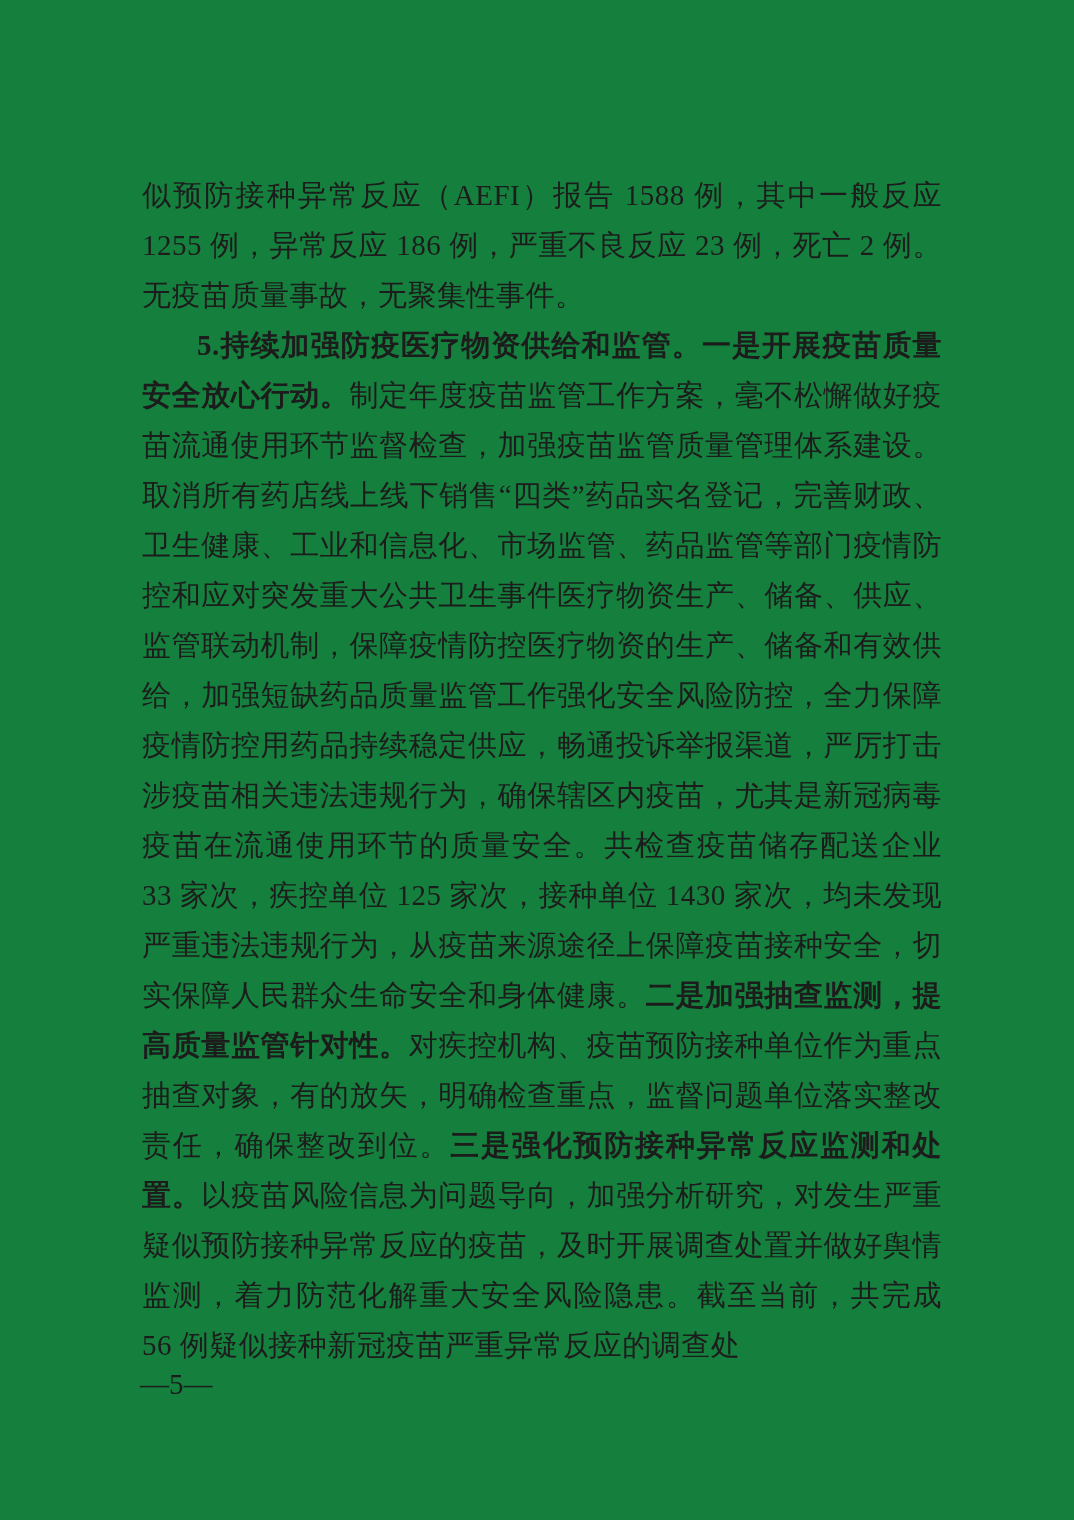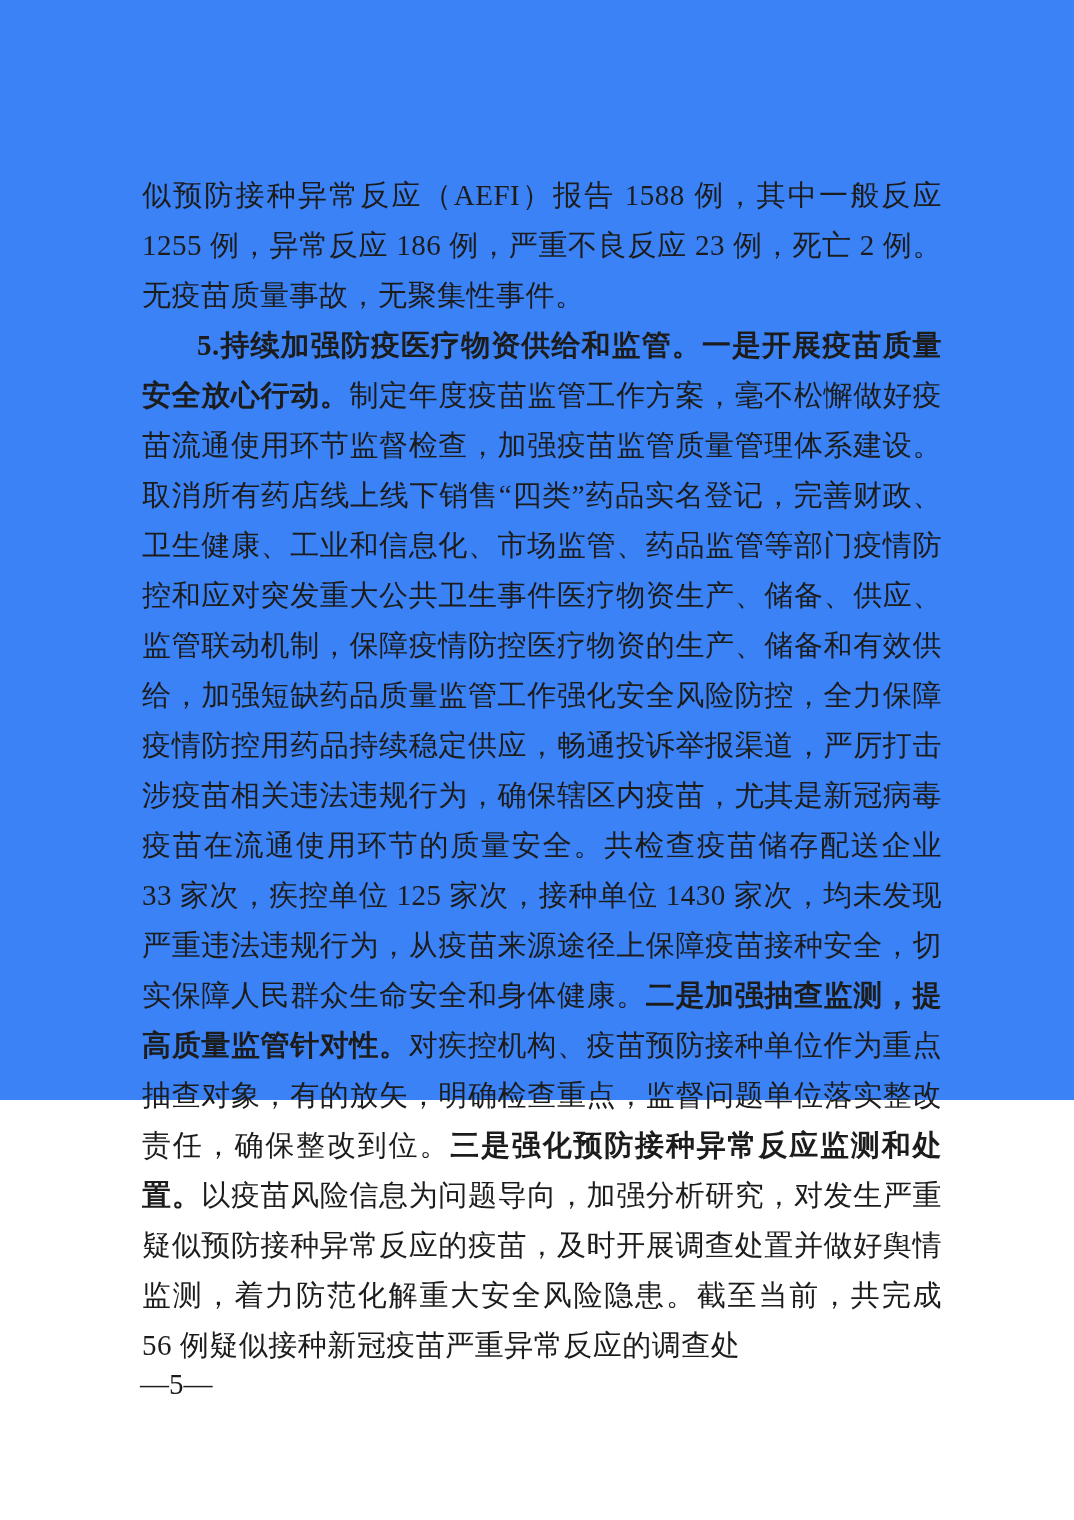--- a/index.html
+++ b/index.html
@@ -6,22 +6,22 @@
   html, body {
     width: 1074px;
     height: 1520px;
     background: #ffffff;
     overflow: hidden;
     font-family: "Liberation Serif", "DejaVu Serif", serif;
   }
   .page {
     position: relative;
     width: 1074px;
-    height: 1100px;
-    background: #3b82f6;
+    height: 1520px;
+    background: #15803d;
   }
   .page-text {
     position: absolute;
     left: 142px;
     top: 170px;
     width: 800px;
     font-size: 29px;
     line-height: 50px;
     color: #1c1c1c;
     text-align: justify;

